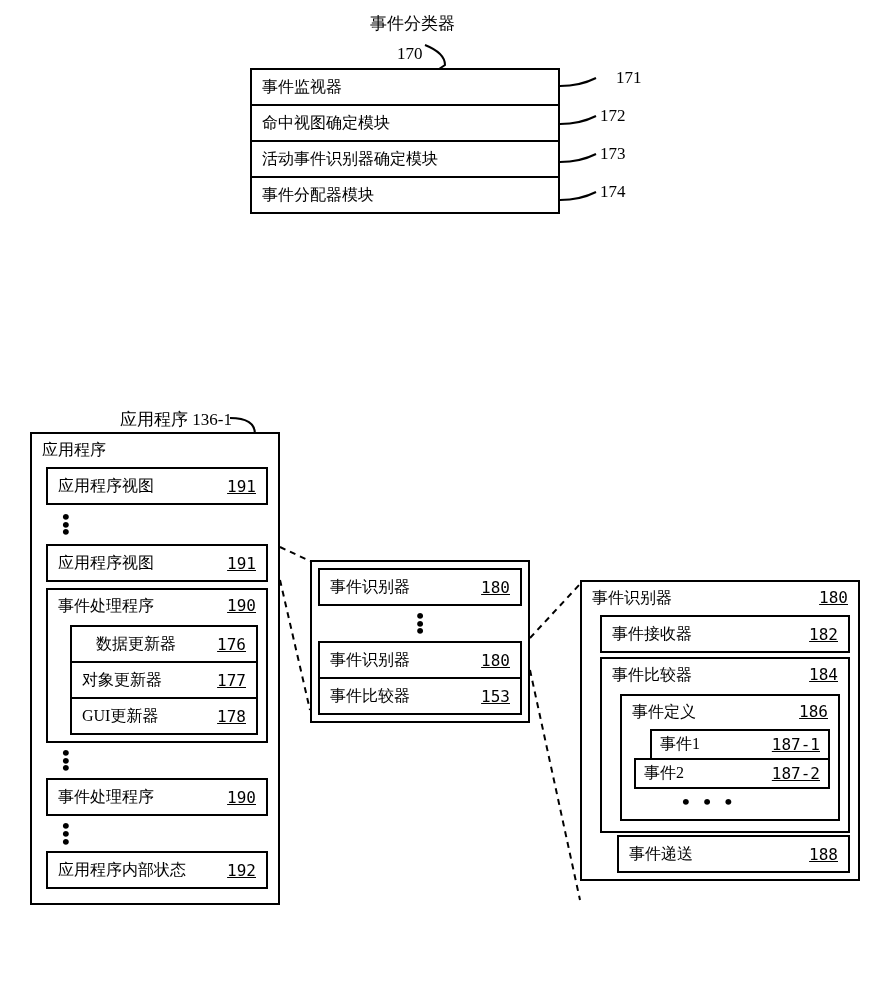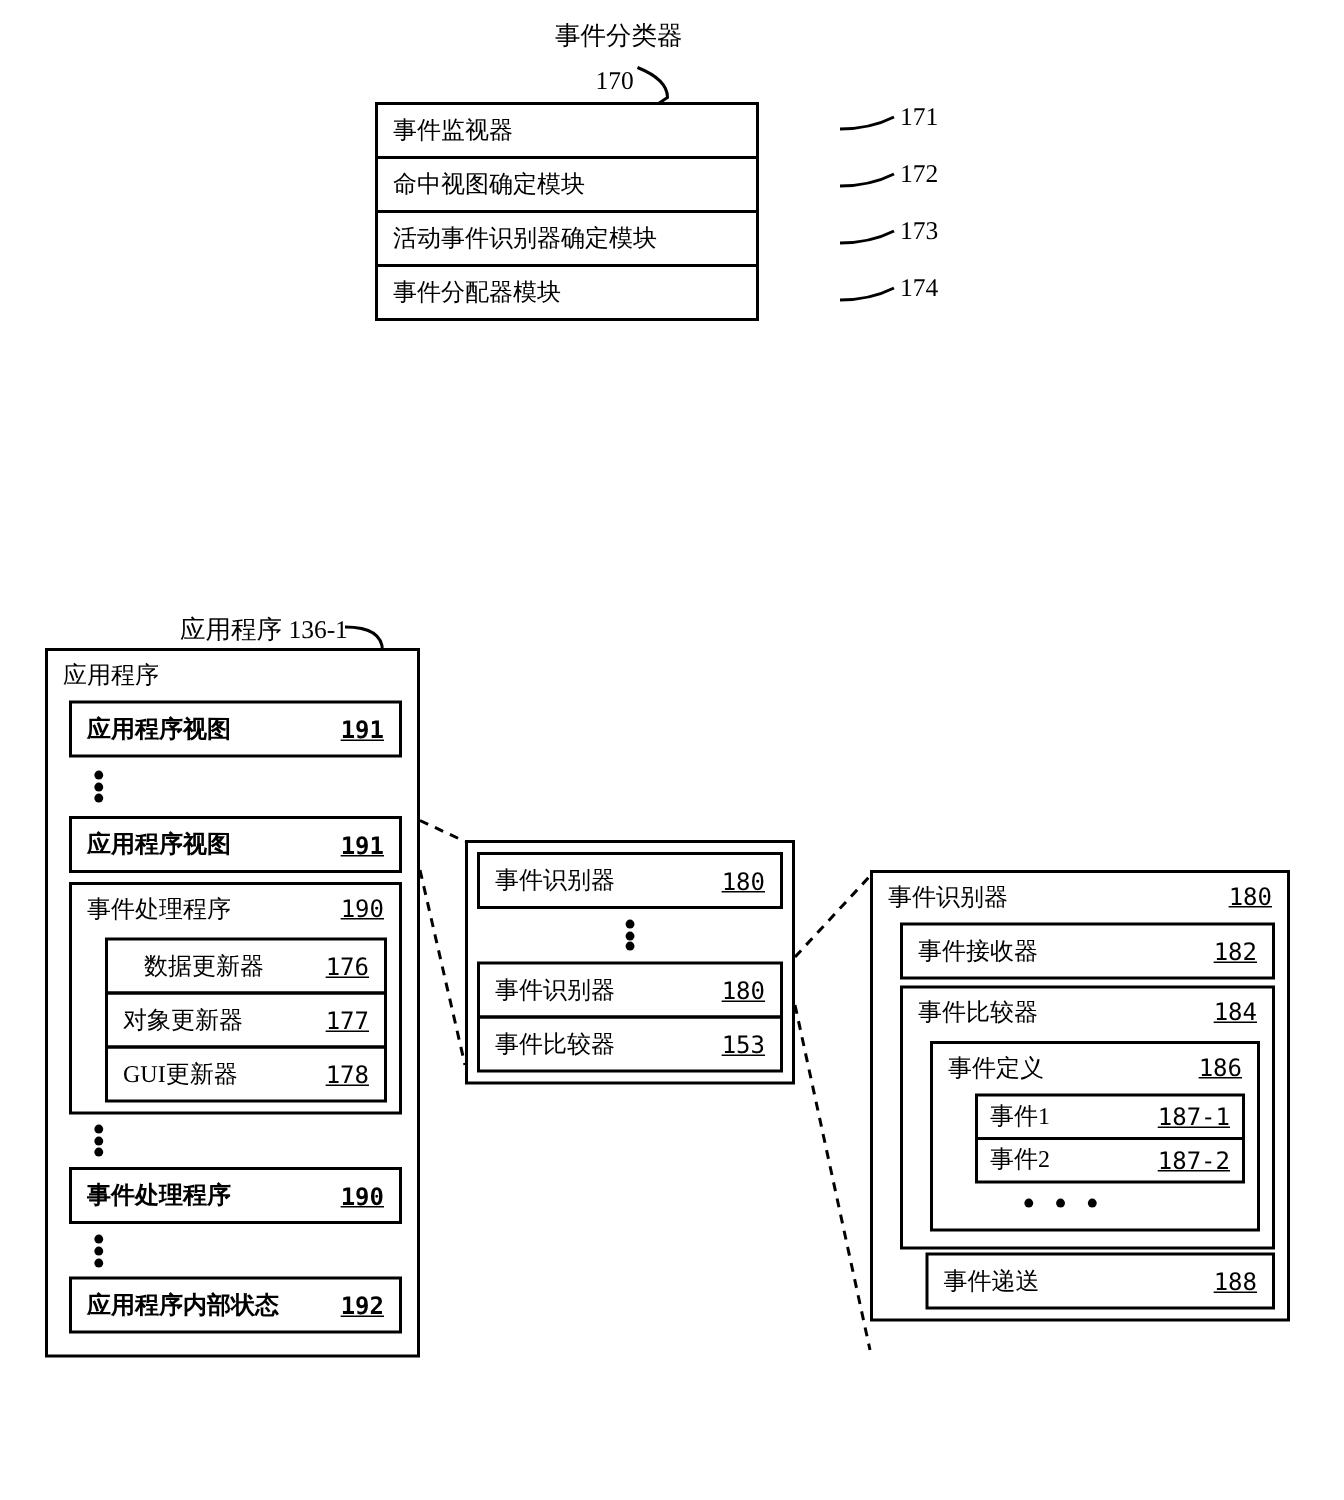--- a/index.html
+++ b/index.html
@@ -37,21 +37,20 @@
     font-family: monospace, sans-serif;
     font-size: 16px;
   }
   .header {
     padding: 6px 10px;
     display: flex;
     justify-content: space-between;
   }
   .inner {
     margin: 0 10px 6px 22px;
-    font-weight: bold;
   }
   .vdots {
     font-size: 22px;
     line-height: 0.35;
     letter-spacing: 0;
     font-weight: bold;
   }
   .vdots span { display:block; }
   .hdots {
     font-size: 22px;
@@ -70,39 +69,39 @@
 <div class="label" style="left:370px; top:12px;">
   <span>事件分类器</span>
 </div>
 <div class="label" style="left:397px; top:44px;">
   <span>170</span>
 </div>
 <svg class="connector" style="left:425px; top:45px;" width="60" height="30">
   <path d="M0,0 Q20,8 20,20 L8,28" fill="none" stroke="#000" stroke-width="2"></path>
 </svg>
 
-<div class="box" style="left:250px; top:68px; width:256px; border:none;">
+<div class="box" style="left:250px; top:68px; width:310px; border:none;">
   <div class="row">
     <span>事件监视器</span>
   </div>
   <div class="row">
     <span>命中视图确定模块</span>
   </div>
   <div class="row">
     <span>活动事件识别器确定模块</span>
   </div>
   <div class="row">
     <span>事件分配器模块</span>
   </div>
 </div>
 
 <svg class="connector" style="left:560px; top:78px;" width="40" height="12">
     <path d="M0,8 Q20,8 36,0" fill="none" stroke="#000" stroke-width="2"></path>
   </svg>
-<div class="label" style="left:600px; top:68px;"><span>171</span></div>
+<div class="label" style="left:616px; top:68px;"><span>171</span></div>
 <svg class="connector" style="left:560px; top:116px;" width="40" height="12">
     <path d="M0,8 Q20,8 36,0" fill="none" stroke="#000" stroke-width="2"></path>
   </svg>
 <div class="label" style="left:600px; top:106px;"><span>172</span></div>
 <svg class="connector" style="left:560px; top:154px;" width="40" height="12">
     <path d="M0,8 Q20,8 36,0" fill="none" stroke="#000" stroke-width="2"></path>
   </svg>
 <div class="label" style="left:600px; top:144px;"><span>173</span></div>
 <svg class="connector" style="left:560px; top:192px;" width="40" height="12">
     <path d="M0,8 Q20,8 36,0" fill="none" stroke="#000" stroke-width="2"></path>
@@ -216,21 +215,21 @@
     </div>
     <div class="box" style="position:relative; margin:2px 8px 4px 18px; border:2px solid #000; padding-bottom:4px;">
       <div class="header">
         <span>事件定义</span>
         <span class="ref">186</span>
       </div>
       <div class="row" style="margin:0 8px 0 28px; min-height:30px; padding:3px 8px;">
         <span>事件1</span>
         <span class="ref">187-1</span>
       </div>
-      <div class="row" style="margin:-2px 8px 0 28px; min-height:30px; padding:3px 8px;">
+      <div class="row" style="margin:-2px 8px 0 12px; min-height:30px; padding:3px 8px;">
         <span>事件2</span>
         <span class="ref">187-2</span>
       </div>
       <div class="hdots" style="margin-left:40px;">• • •</div>
     </div>
   </div>
   <div class="row" style="margin:-2px 8px 0 35px;">
     <span>事件递送</span>
     <span class="ref">188</span>
   </div>

